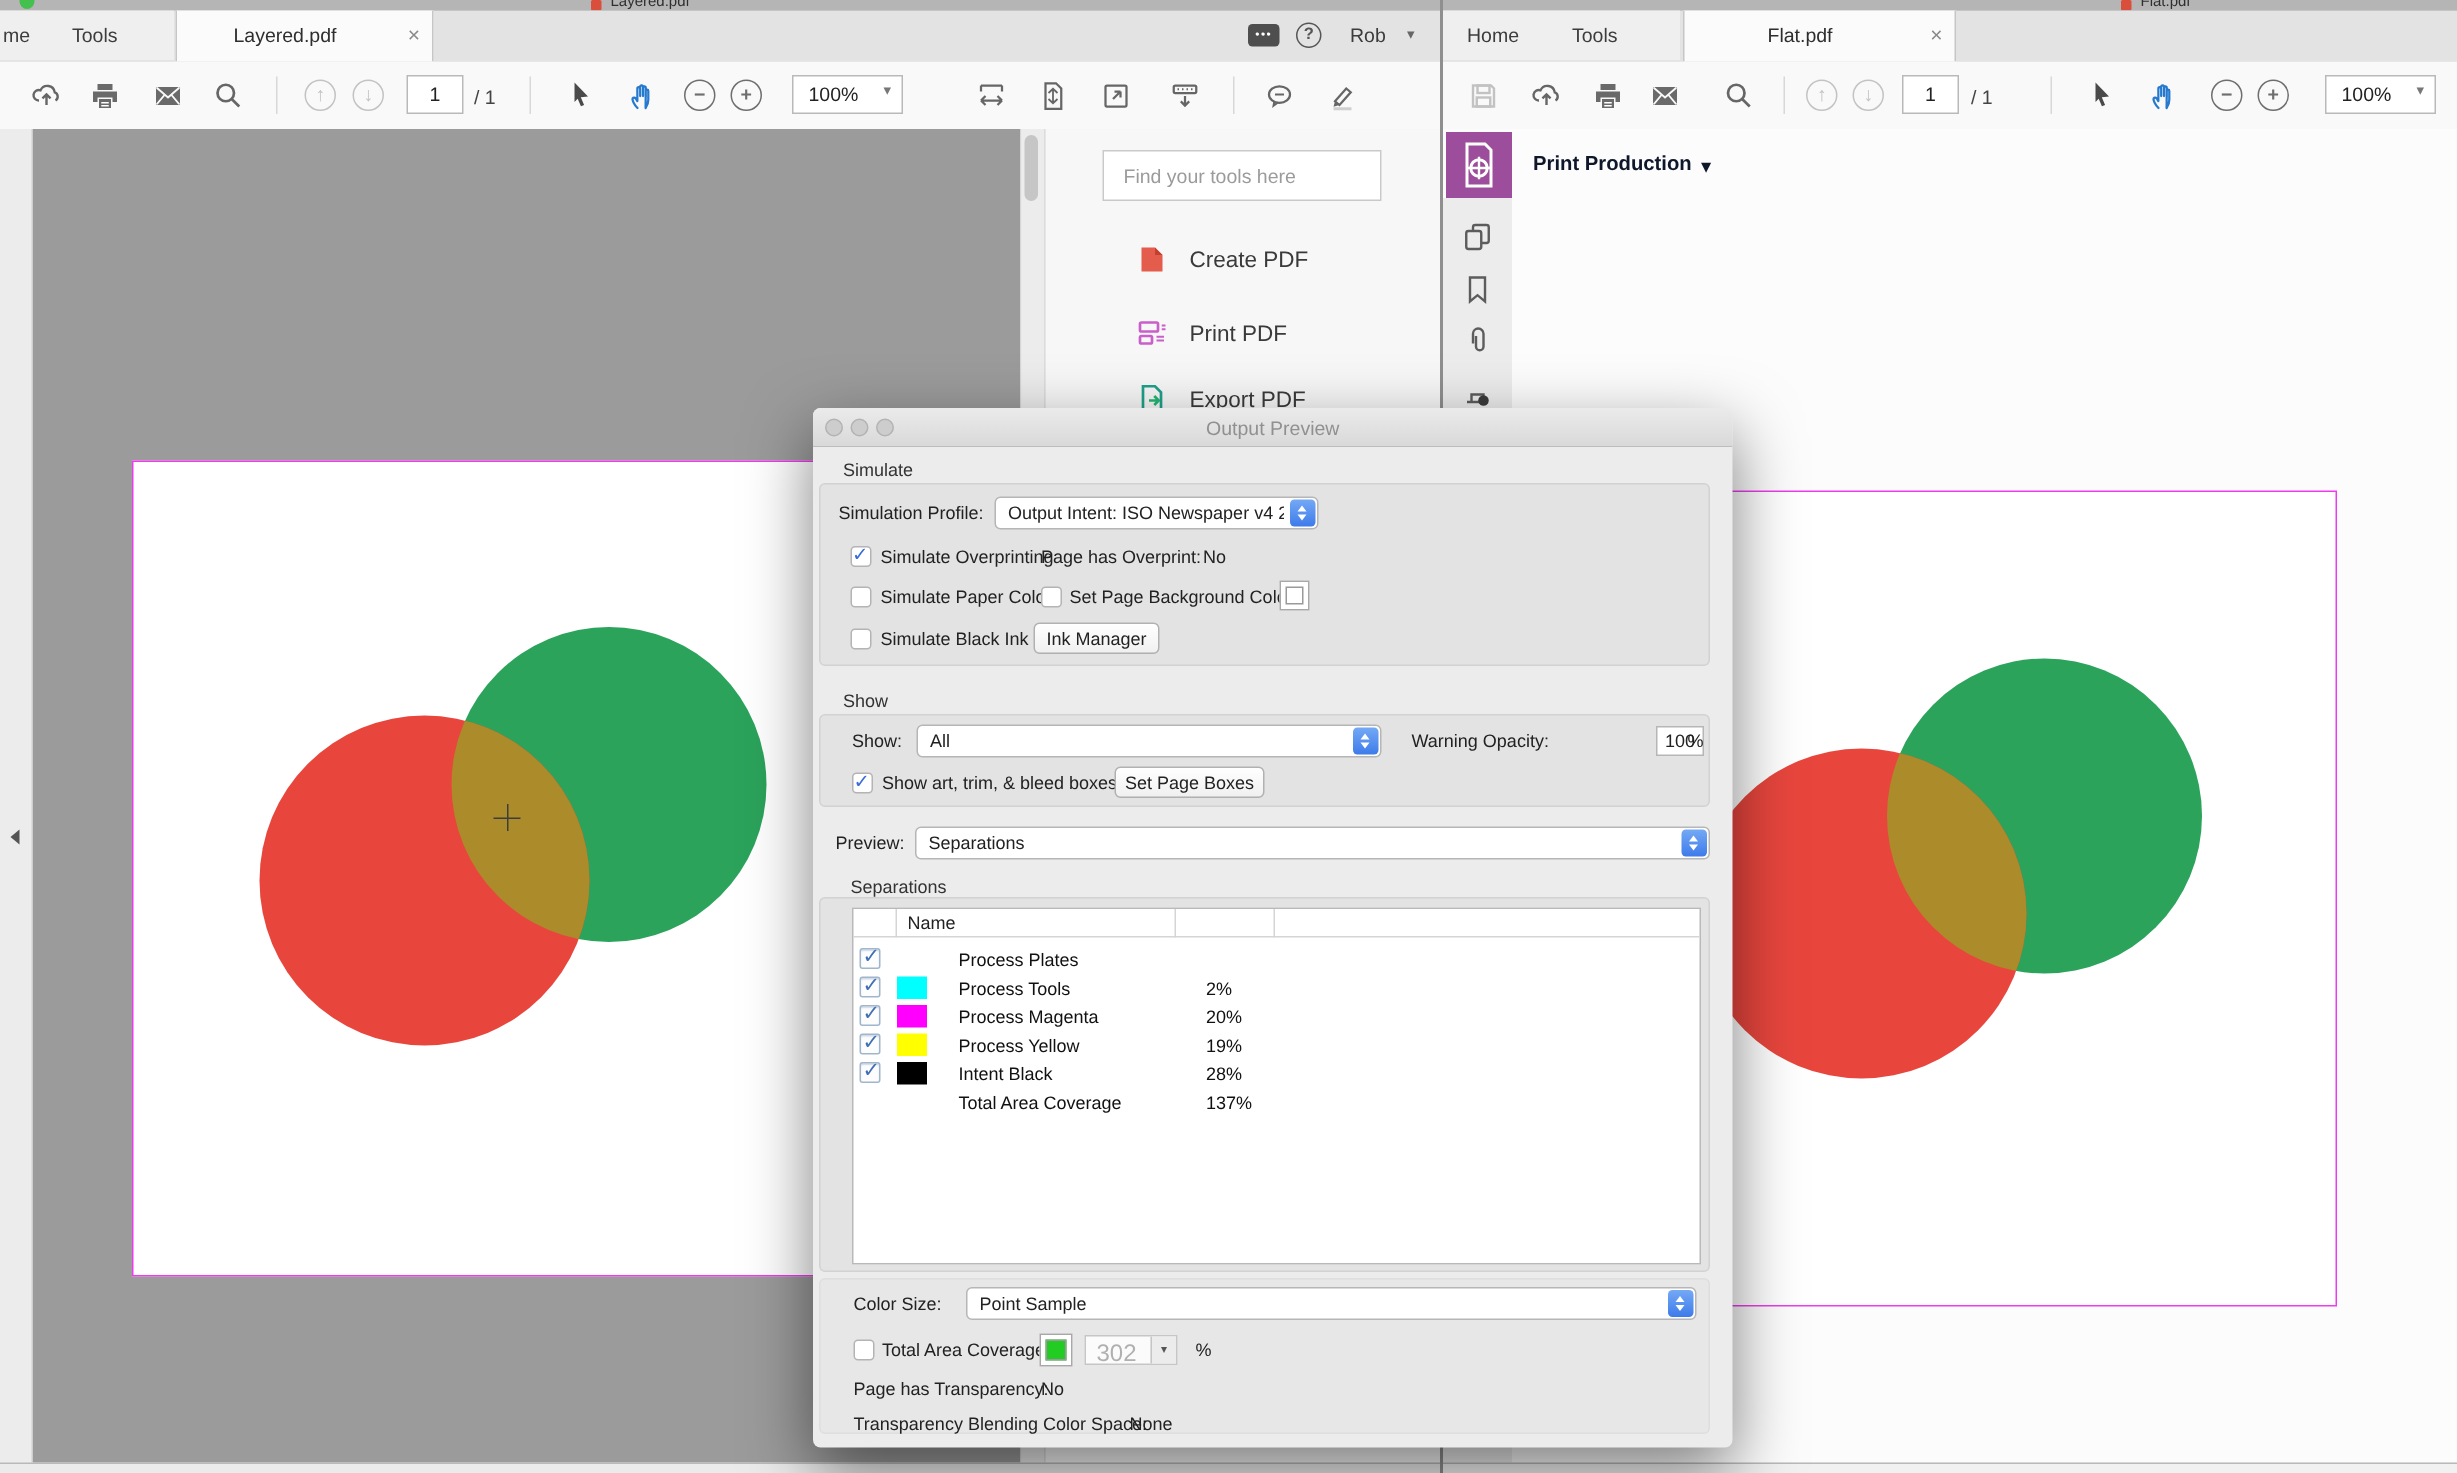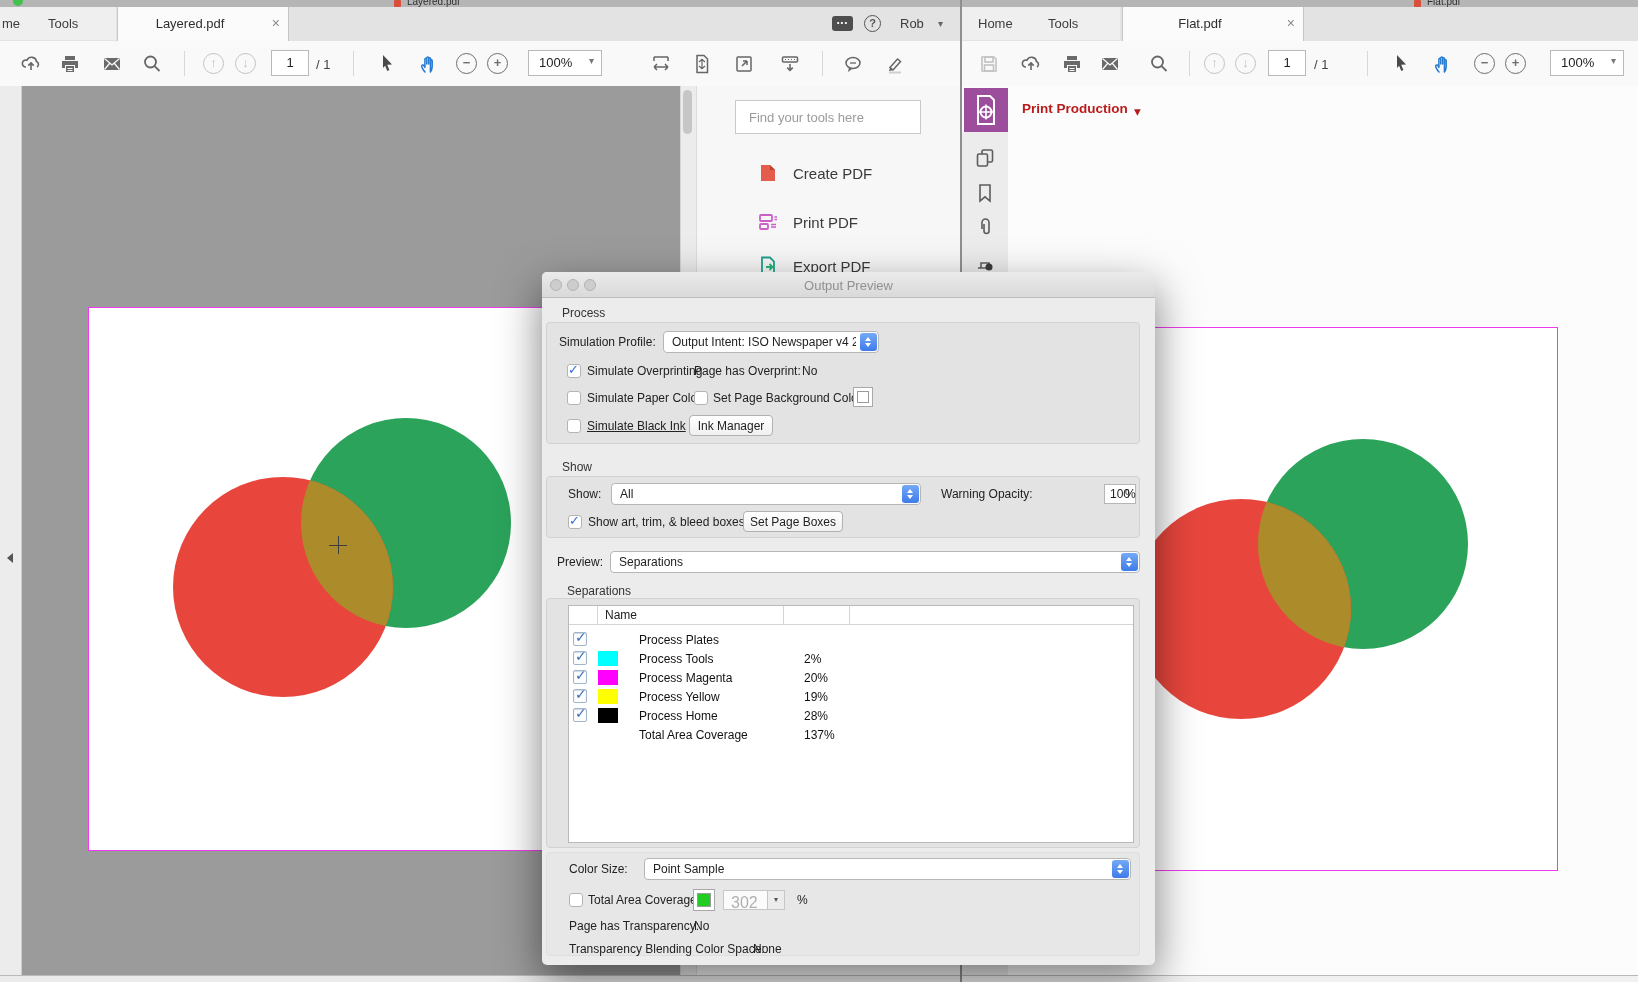--- a/index.html
+++ b/index.html
@@ -43,21 +43,21 @@
   
   .toolspanel{position:absolute;background:#f7f7f7;border-left:1px solid #d6d6d6;}
   .gutter{position:absolute;left:0;top:0;width:15px;height:100%;background:#ececec;border-right:1px solid #dcdcdc;}
   .thumb{position:absolute;left:2px;top:4px;width:9px;height:44px;background:#c6c6c6;border-radius:5px;}
   .findtools{position:absolute;background:#fff;border:1px solid #c9c9c9;box-sizing:border-box;
              font-size:13px;color:#9b9b9b;padding:9px 0 0 13px;}
   .toolitem-label{position:absolute;font-size:15px;color:#3a3a3a;}
   
   .ppbar{position:absolute;left:0;top:86px;width:100%;height:46px;background:#fcfcfc;}
   .ppicon{position:absolute;left:2px;top:2px;width:44px;height:44px;background:#9c4d9c;}
-  .pplabel{position:absolute;left:60px;top:15px;font-size:13.5px;font-weight:bold;color:#b91c1c;}
+  .pplabel{position:absolute;left:60px;top:15px;font-size:13.5px;font-weight:bold;color:#0f172a;}
   .navstrip{position:absolute;left:0;top:132px;width:46px;bottom:0;background:#ececec;border-right:1px solid #d9d9d9;}
   .navic{position:absolute;left:12px;width:22px;height:22px;}
   
   .dialog{position:absolute;left:542px;top:272px;width:613px;height:693px;background:#ececec;
           border-radius:5px;box-shadow:0 16px 44px rgba(0,0,0,.5);z-index:50;font-size:12px;}
   .dtitle{position:absolute;left:0;top:0;width:100%;height:26px;border-radius:5px 5px 0 0;
           background:linear-gradient(#ebebeb,#d9d9d9);border-bottom:1px solid #bdbdbd;box-sizing:border-box;}
   .dtitle .t{position:absolute;left:0;right:0;top:6px;text-align:center;font-size:13px;color:#909090;}
   .light{position:absolute;top:7px;width:12px;height:12px;border-radius:50%;background:#cdcdcd;border:1px solid #b3b3b3;box-sizing:border-box;}
   .grouplabel{position:absolute;font-size:12px;color:#333;}
@@ -402,21 +402,21 @@
   </div>
 
   <div class="dialog">
     <div class="dtitle">
       <span class="light" style="left:8px;"></span>
       <span class="light" style="left:25px;"></span>
       <span class="light" style="left:42px;"></span>
       <span class="t">Output Preview</span>
     </div>
 
-    <span class="grouplabel" style="left:20px;top:34px;">Process</span>
+    <span class="grouplabel" style="left:20px;top:34px;">Simulate</span>
     <div class="group" style="top:50px;height:122px;">
       <span class="lbl" style="left:12px;top:12px;">Simulation Profile:</span>
       <div class="dropdown" style="left:116px;top:8px;width:216px;">
         <span class="dv">Output Intent: ISO Newspaper v4 26 (ba...</span>
         <span class="stepper"></span>
       </div>
 
       <div class="cb checked" style="left:20px;top:41px;">
           <span class="tick">✓</span>
         </div>
@@ -426,21 +426,21 @@
 
       <div class="cb" style="left:20px;top:68px;"></div>
       <span class="lbl" style="left:40px;top:68px;">Simulate Paper Color</span>
       <div class="cb" style="left:147px;top:68px;"></div>
       <span class="lbl" style="left:166px;top:68px;">Set Page Background Color</span>
       <div class="colorwell" style="left:306px;top:64px;">
           <div class="inner"></div>
         </div>
 
       <div class="cb" style="left:20px;top:96px;"></div>
-      <span class="lbl" style="left:40px;top:96px;text-decoration:underline;">Simulate Black Ink</span>
+      <span class="lbl" style="left:40px;top:96px;">Simulate Black Ink</span>
       <div class="btn" style="left:142px;top:92px;width:84px;">Ink Manager</div>
     </div>
 
     <span class="grouplabel" style="left:20px;top:188px;">Show</span>
     <div class="group" style="top:204px;height:62px;">
       <span class="lbl" style="left:21px;top:10px;">Show:</span>
       <div class="dropdown" style="left:64px;top:6px;width:310px;">
         <span class="dv">All</span>
         <span class="stepper"></span>
       </div>
@@ -500,21 +500,21 @@
             </span>
           <span class="swatch" style="background-color: rgb(255, 255, 0);"></span>
           <span class="rowname">Process Yellow</span>
           <span class="rowval">19%</span>
         </div>
         <div class="seprow" style="top:100px;">
           <span class="rowcb">
               <span class="tick">✓</span>
             </span>
           <span class="swatch" style="background-color: rgb(0, 0, 0);"></span>
-          <span class="rowname">Process Home</span>
+          <span class="rowname">Intent Black</span>
           <span class="rowval">28%</span>
         </div>
         <div class="seprow" style="top:119px;">
           <span class="rowname">Total Area Coverage</span>
           <span class="rowval">137%</span>
         </div>
       </div>
     </div>
 
     <div class="group" style="top:580px;height:104px;background:#e7e7e7;border-color:#dedede;">

